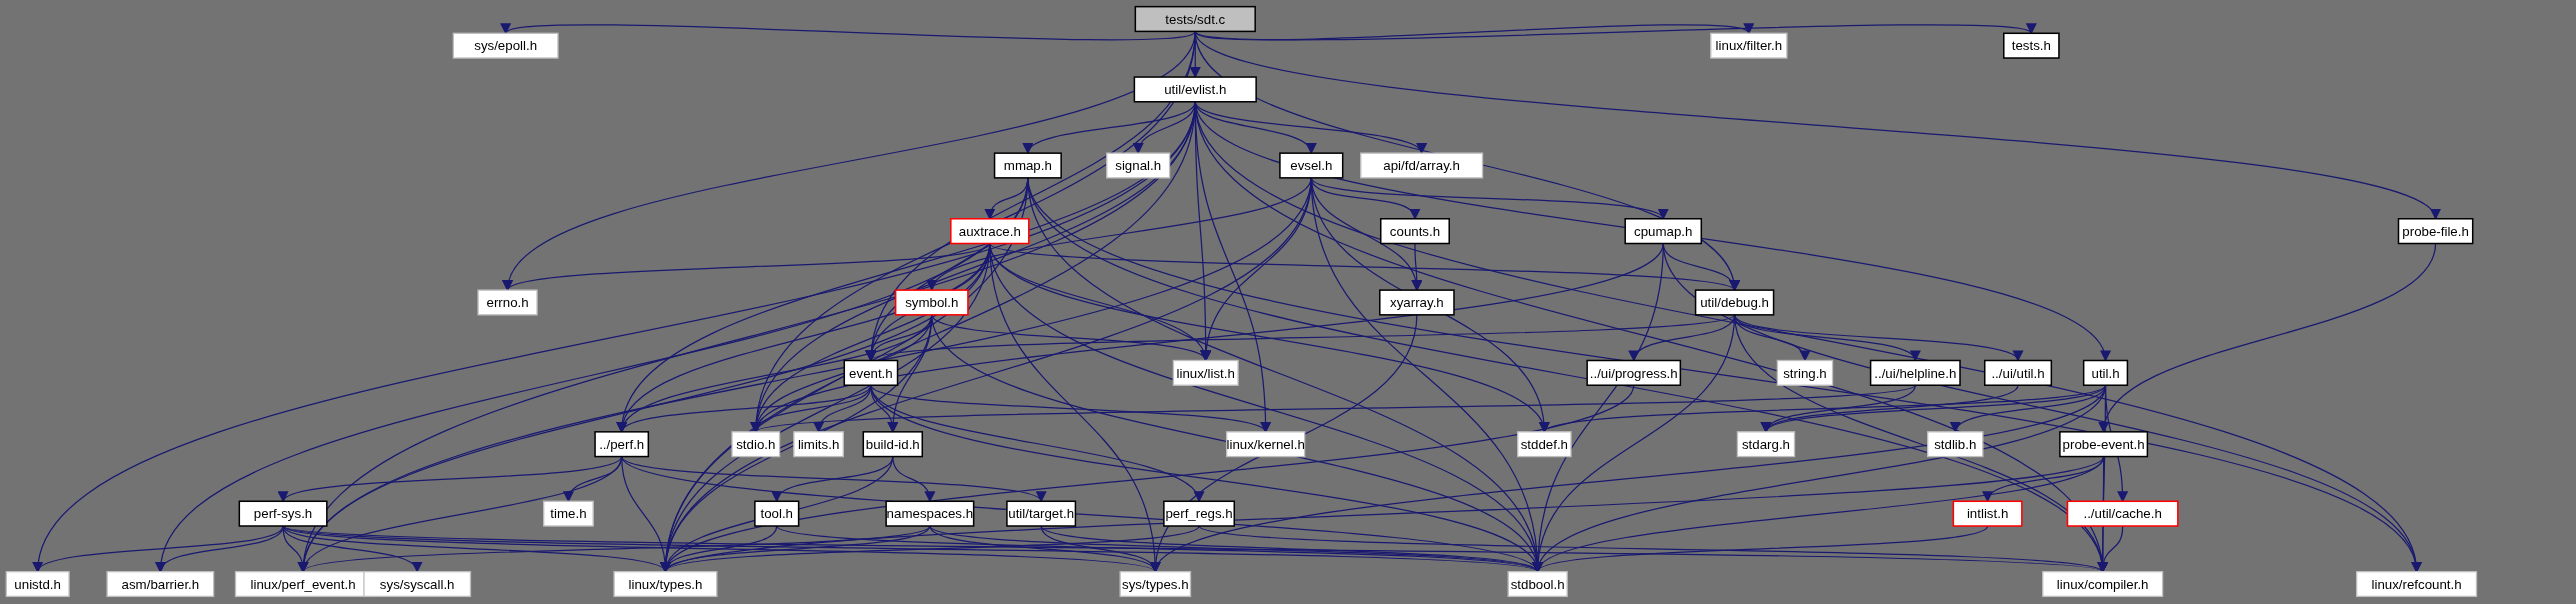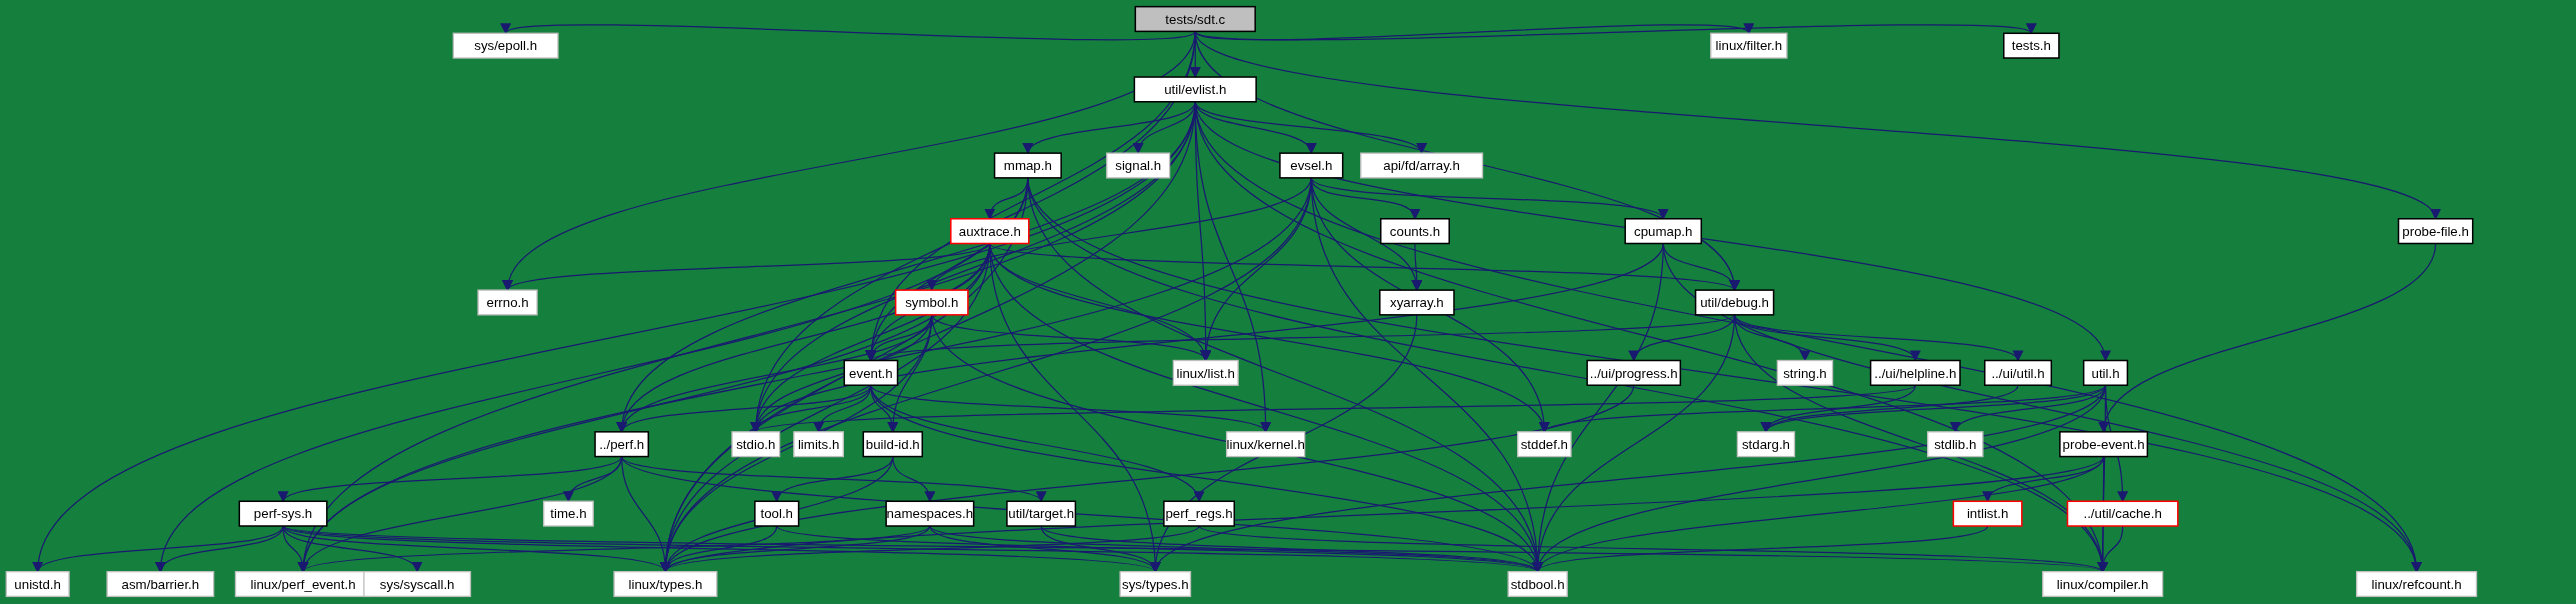--- a/index.html
+++ b/index.html
@@ -1,16 +1,16 @@
 <!DOCTYPE html>
 <html style="font-size:15px"><head>
 <meta charset="utf-8">
 <style>
   html,body{margin:0;padding:0;background:#fff;}
-  #wrap{position:relative;width:2576px;height:604px;overflow:hidden;background:#15803d;}
+  #wrap{position:relative;width:2576px;height:604px;overflow:hidden;background:#737373;}
   svg{position:absolute;left:0;top:0;}
   .node-text{font-family:"Liberation Sans",sans-serif;font-size:14px;fill:#000;}
 </style>
 </head>
 <body>
 
 <div id="wrap">
   <svg id="graph" width="2576" height="604" viewBox="0 0 2707 635">
     <defs>
       <marker id="arrow" viewBox="0 0 10 10" refX="9" refY="5" markerWidth="9" markerHeight="9" orient="auto">

